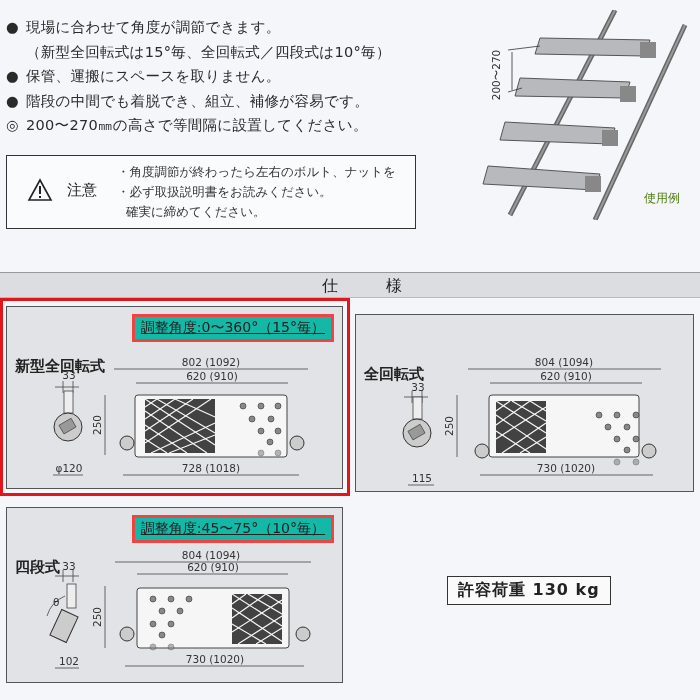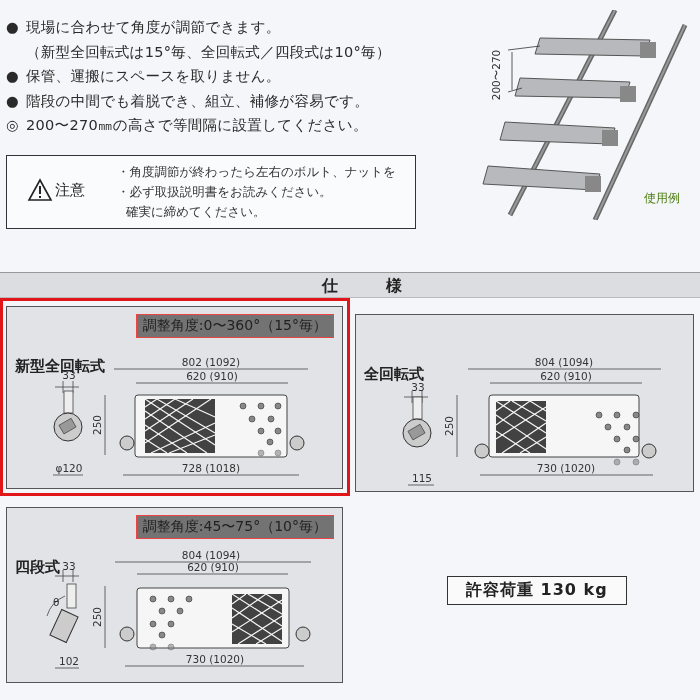--- a/index.html
+++ b/index.html
@@ -4,38 +4,38 @@
 <style>
   html, body { margin:0; padding:0; }
   body { width:700px; height:700px; background:#f4f6f9; position:relative; overflow:hidden;
          font-family:"DejaVu Sans", sans-serif; color:#222; }
   .top { position:absolute; left:0; top:0; width:700px; height:240px; background:#f4f6f9; }
   .bullets { position:absolute; left:6px; top:0;margin-top:15px; }
   .bl { font-size:14.5px; height:24.5px; line-height:24px; white-space:nowrap; color:#2a2a2a; letter-spacing:0.3px; }
   .bl .mk { display:inline-block; width:20px; }
   .bl.indent { padding-left:20px; }
   .caution { position:absolute; left:6px; top:155px; width:408px; height:72px; border:1px solid #333; background:#fafbfc; }
-  .caution .warn { position:absolute; left:20px; top:22px; display:flex; align-items:center; gap:2px; font-size:15px; }
+  .caution .warn { position:absolute; left:20px; top:22px; display:flex; align-items:center; gap:14px; font-size:15px; }
   .caution .lines { position:absolute; left:110px; top:6px; font-size:12.5px; line-height:20px; color:#333; }
   .caution .lines .cont { padding-left:9px; }
   .stair { position:absolute; left:480px; top:10px; width:210px; height:210px; }
   .stair-cap { position:absolute; left:644px; top:190px; font-size:12px; color:#4d7c0f; }
   .spec-bar { position:absolute; left:0; top:272px; width:700px; height:26px; background:#dcdde0;
               border-top:1px solid #999; border-bottom:1px solid #bbb; text-align:center;
-              font-size:16px; font-weight:bold; line-height:26px; letter-spacing:48px; padding-left:72px; box-sizing:border-box; }
+              font-size:16px; font-weight:normal; line-height:26px; letter-spacing:48px; padding-left:72px; box-sizing:border-box; }
   .red-frame { position:absolute; left:0; top:298px; width:350px; height:198px; border:3px solid #e0161b; box-sizing:border-box; }
   .panel { position:absolute; background:#e2e3e6; border:1px solid #555; box-sizing:border-box; }
   .p1 { left:6px; top:306px; width:337px; height:183px; }
   .p2 { left:355px; top:314px; width:339px; height:178px; }
   .p3 { left:6px; top:507px; width:337px; height:176px; }
   .ptitle { position:absolute; left:8px; top:10px; font-size:15px; font-weight:bold;margin-top:40px; }
-  .pangle { position:absolute; right:8px; top:7px; background:#737373; border:1px solid #ef4444; font-size:14px; padding:2px 6px; white-space:nowrap; }
+  .pangle { position:absolute; right:8px; top:7px; background:#14b8a6; border:3px solid #ef4444; font-size:14px; padding:2px 6px; white-space:nowrap;text-decoration:underline; }
   .panel svg { position:absolute; left:0; top:0; }
   .dim { font-size:10.5px; fill:#333; font-family:"DejaVu Sans", sans-serif; }
-  .load { position:absolute; left:447px; top:576px; border:1px solid #333; background:#fafafa; padding:3px 18px; font-size:16px; font-weight:bold; white-space:nowrap; letter-spacing:1px; }
+  .load { position:absolute; left:447px; top:576px; border:1px solid #333; background:#fafafa; padding:3px 10px; font-size:16px; font-weight:bold; white-space:nowrap; letter-spacing:1px; }
 </style>
 </head>
 <body>
 
 <div class="top">
   <div class="bullets">
     <div class="bl"><span class="mk">●</span><span>現場に合わせて角度が調節できます。</span></div>
     <div class="bl indent"><span>（新型全回転式は15°毎、全回転式／四段式は10°毎）</span></div>
     <div class="bl"><span class="mk">●</span><span>保管、運搬にスペースを取りません。</span></div>
     <div class="bl"><span class="mk">●</span><span>階段の中間でも着脱でき、組立、補修が容易です。</span></div>

